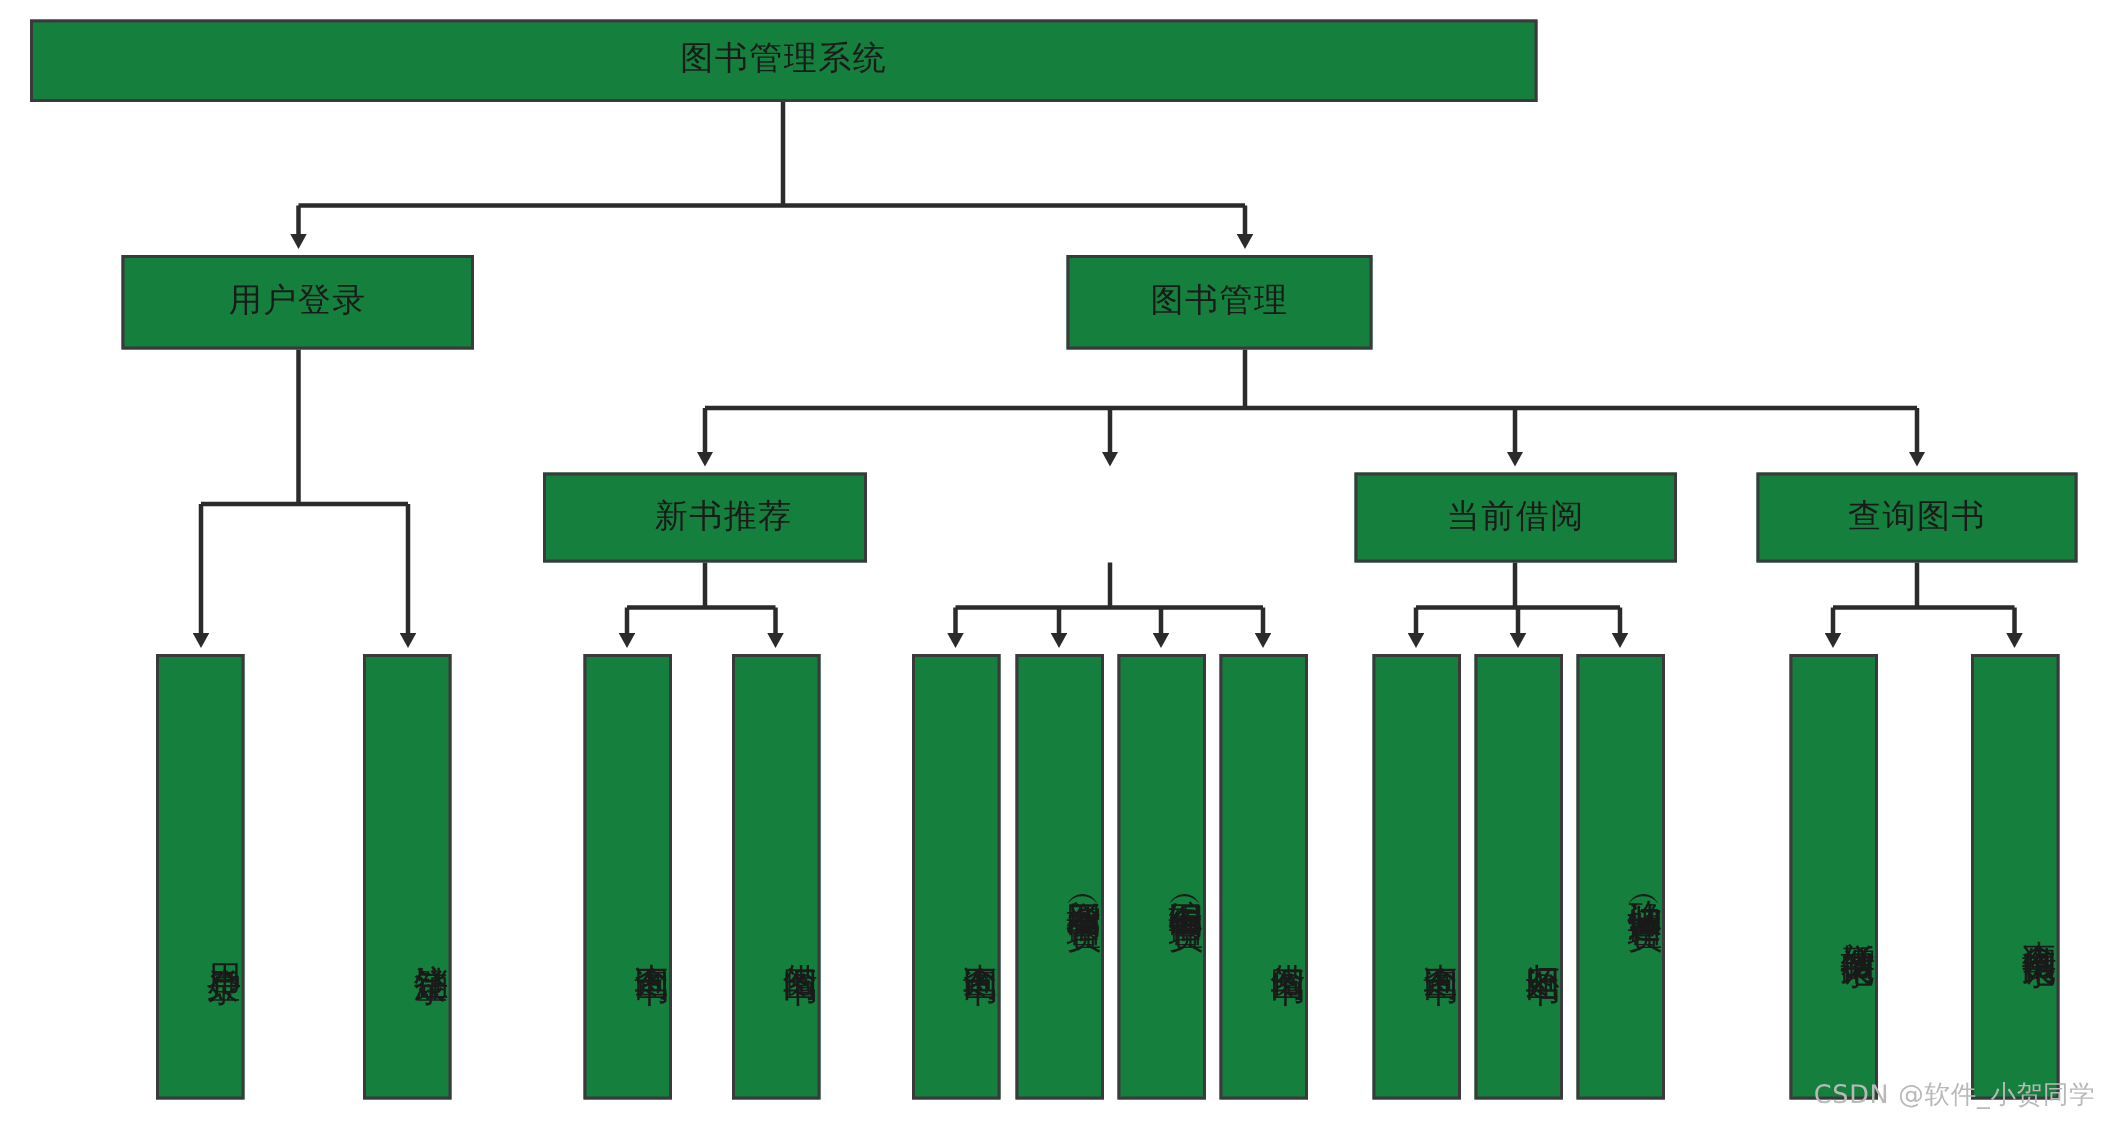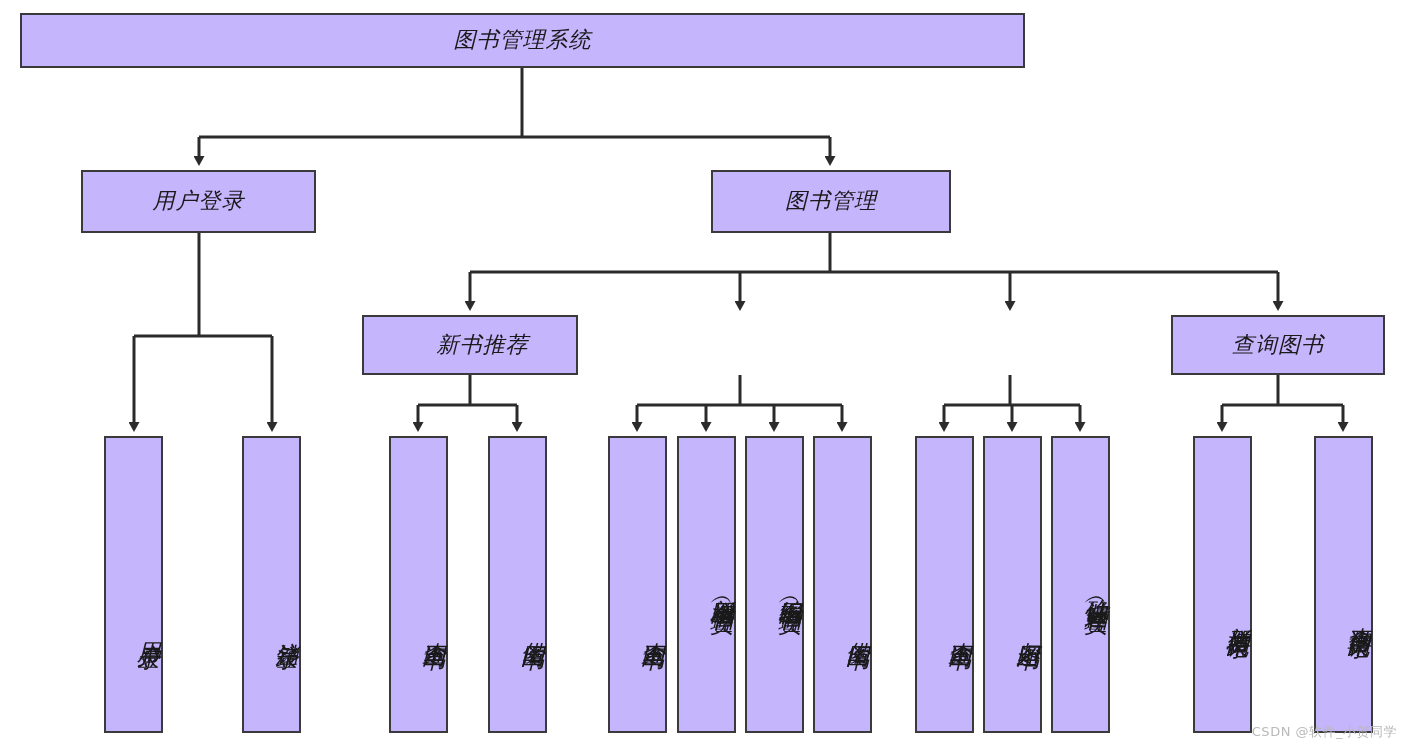--- a/index.html
+++ b/index.html
@@ -22,28 +22,27 @@
   svg.edges {
     position: absolute;
     left: 0;
     top: 0;
     width: 1405px;
     height: 747px;
   }
   .node {
     position: absolute;
     box-sizing: border-box;
-    background: #c4b5fd;
+    background: #15803d;
     border: 2px solid #3a3a3c;
     display: flex;
     align-items: center;
     justify-content: center;
     color: #1a1a1a;
     z-index: 2;
-    font-style: italic;
   }
   .node-h {
     font-size: 22px;
     letter-spacing: 1px;
     line-height: 1.2;
     white-space: nowrap;
   }
   .node-v {
     writing-mode: vertical-rl;
     text-orientation: upright;
@@ -55,21 +54,21 @@
     padding-top: 16px;
     white-space: nowrap;
   }
   .node-v.pad-small { padding-top: 86px; }
   .node-v.pad-mid   { padding-top: 60px; }
   .node-v.pad-tight { padding-top: 10px; }
   .watermark {
     position: absolute;
     right: 8px;
     bottom: 6px;
-    font-size: 13px;
+    font-size: 17px;
     color: #b9b9b9;
     z-index: 5;
     white-space: nowrap;
     letter-spacing: 0.5px;
   }
 </style>
 </head>
 <body>
 
 <div id="diagram-root">
@@ -125,29 +124,32 @@
   </svg>
 
   <div class="node node-h" style="left:20px; top:13px; width:1005px; height:55px;">
     <span>图书管理系统</span>
   </div>
 
   <div class="node node-h" style="left:81px; top:170px; width:235px; height:63px;">
     <span>用户登录</span>
   </div>
 
-  <div class="node node-h" style="left:711px; top:170px; width:240px; height:63px;">
+  <div class="node node-h" style="left:711px; top:170px; width:204px; height:63px;">
     <span>图书管理</span>
   </div>
 
   <div class="node node-h" style="left:362px; top:315px; width:216px; height:60px;padding-left:25px;">
     <span>新书推荐</span>
   </div>
 
 
+  <div class="node node-h" style="left:903px; top:315px; width:215px; height:60px;">
+    <span>当前借阅</span>
+  </div>
 
   <div class="node node-h" style="left:1171px; top:315px; width:214px; height:60px;">
     <span>查询图书</span>
   </div>
 
   <div class="node node-v pad-small" style="left:104px; top:436px; width:59px; height:297px;">
     <span>用户登录</span>
   </div>
 
   <div class="node node-v pad-small" style="left:242px; top:436px; width:59px; height:297px;">

